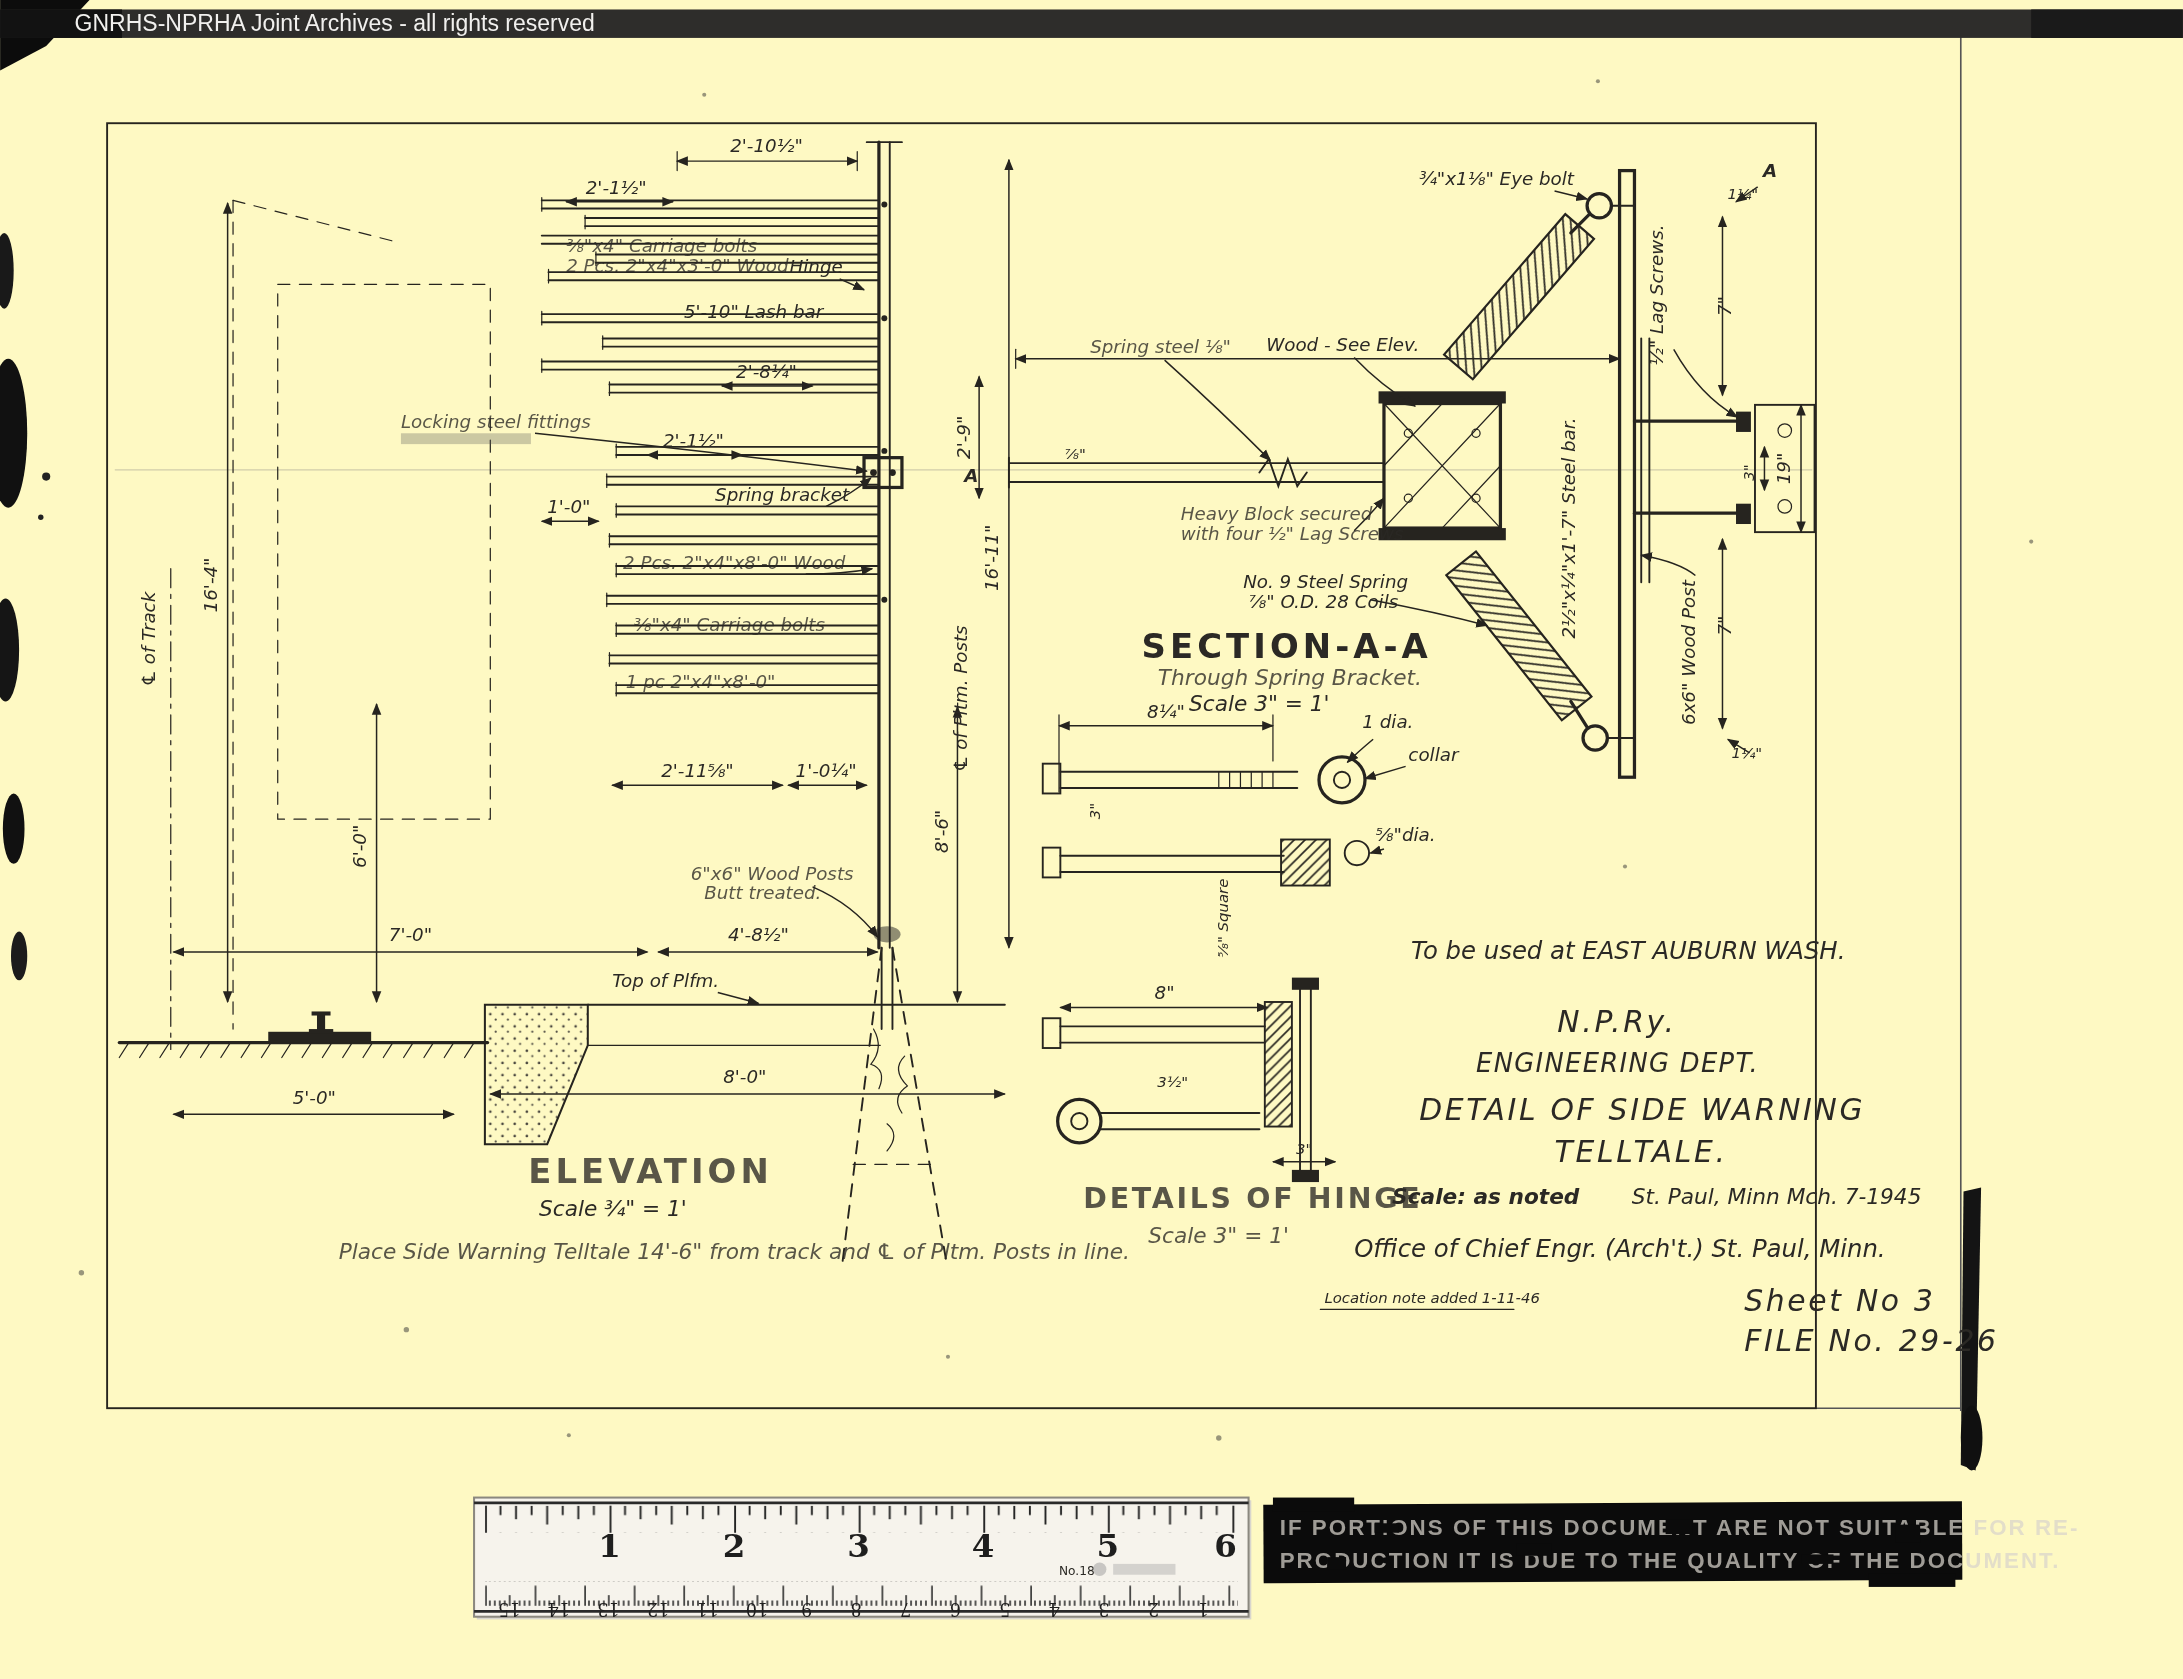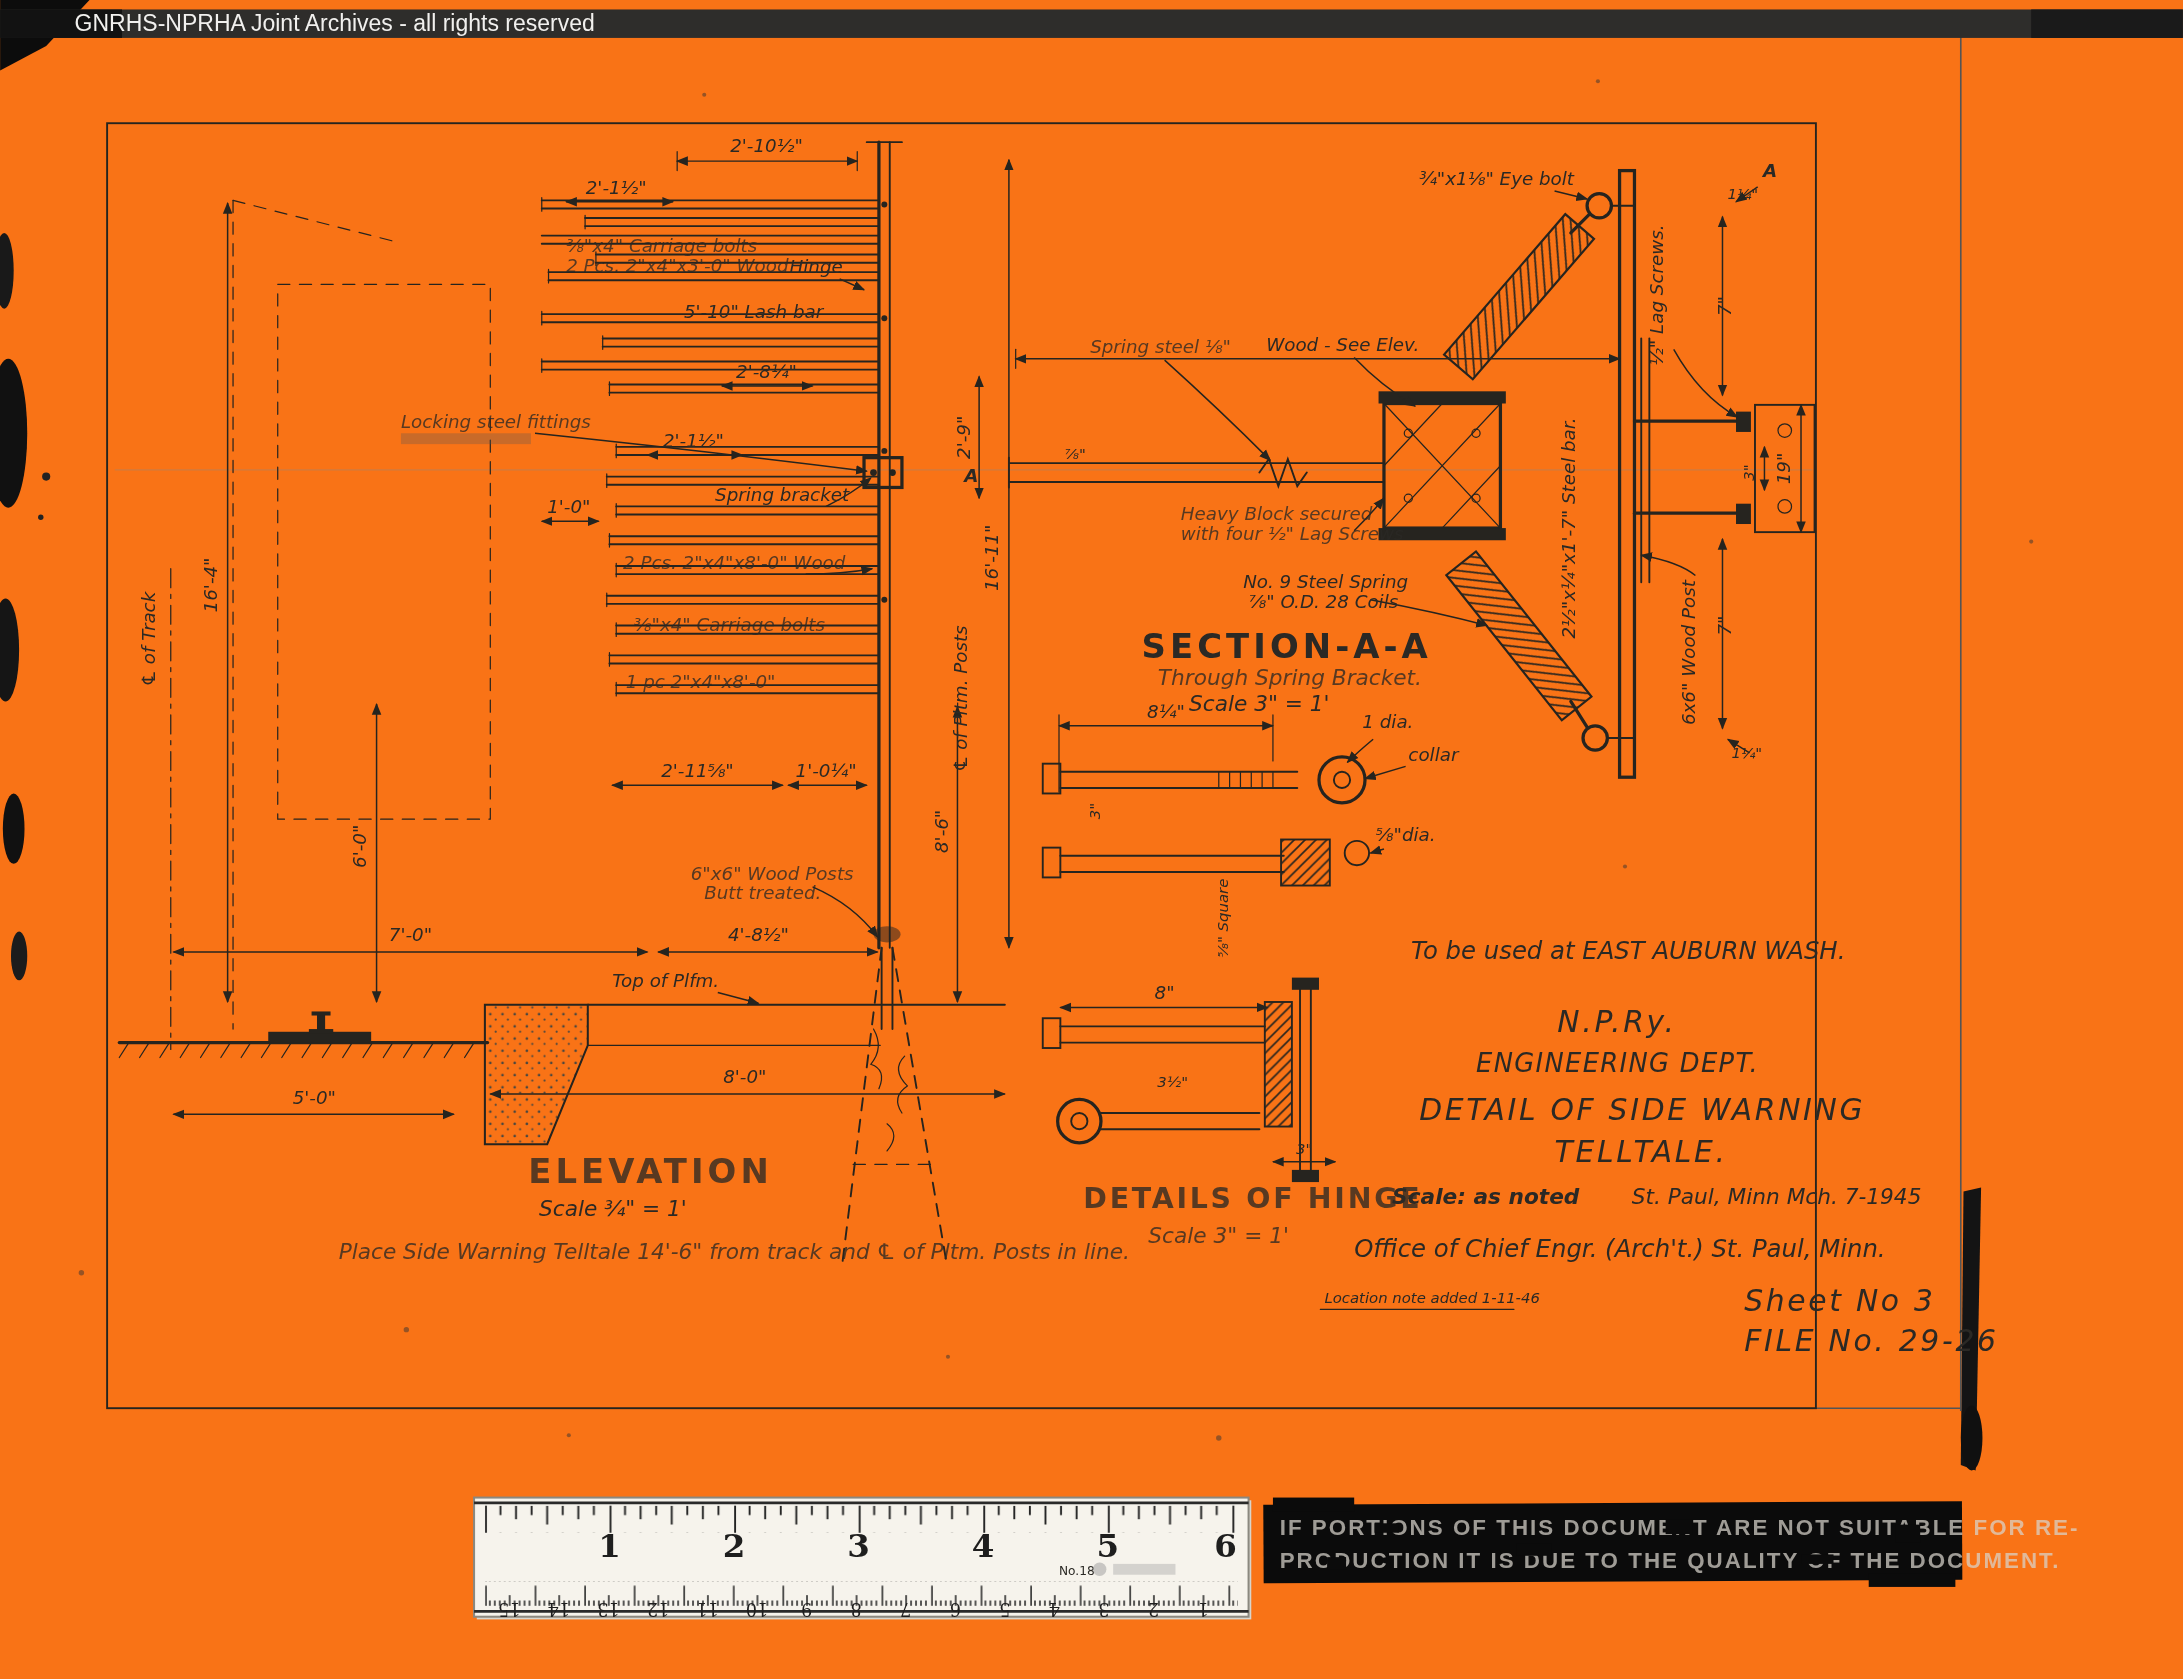--- a/index.html
+++ b/index.html
@@ -1,16 +1,16 @@
 <!DOCTYPE html>
 <html style="font-size:8.7px"><head>
 <meta charset="utf-8">
 <style>
   html,body{margin:0;padding:0;background:#e8e6e1;}
-  .page{width:2183px;height:1679px;background:#f97316;position:relative;overflow:hidden;}
+  .page{width:2183px;height:1679px;background:#fef9c3;position:relative;overflow:hidden;}
   svg{display:block}
   .ink{stroke:#26241f;fill:none;stroke-width:1.4;stroke-linecap:round}
   .thick{stroke-width:2.4}
   .thin{stroke-width:0.9}
   .dim{stroke:#26241f;fill:none;stroke-width:1.1}
   .dash{stroke-dasharray:9 7}
   .dashdot{stroke-dasharray:14 5 3 5}
   .faint{stroke:#8d8a83;opacity:.4}
   .fillink{fill:#26241f;stroke:none}
   text{fill:#2b2925;font-family:"DejaVu Sans",sans-serif}

